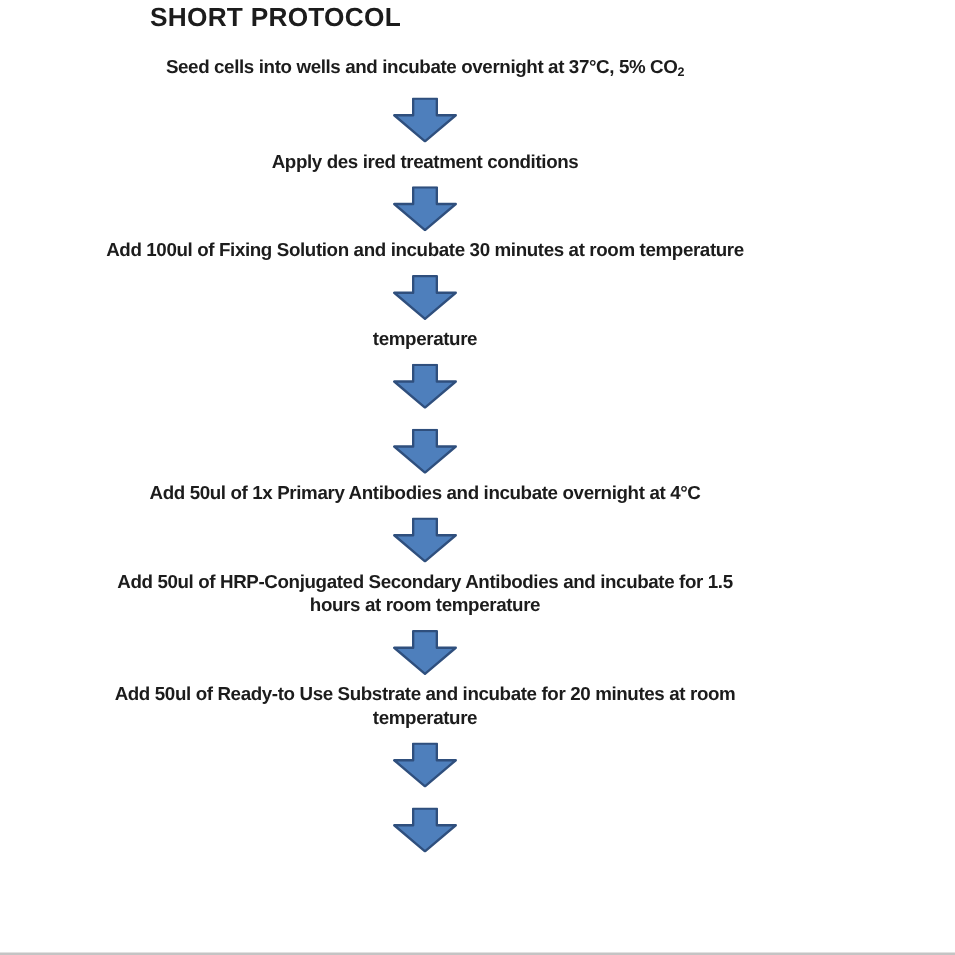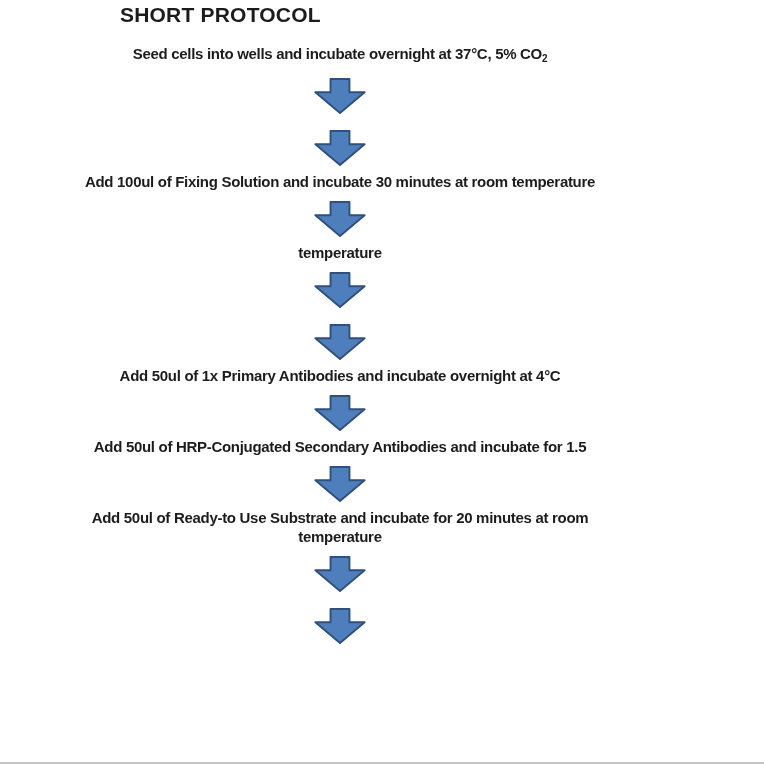--- a/index.html
+++ b/index.html
@@ -78,20 +78,23 @@
   <div class="flow">
 
     <div class="step">
       <span class="line"><span>Seed cells into wells and incubate overnight at 37°C, 5% CO</span><sub>2</sub></span>
     </div>
 
     <svg class="arrow" viewBox="0 0 58 38" aria-hidden="true">
         <polygon points="19,1 39,1 39,15 55,15 29,37 3,15 19,15"></polygon>
       </svg>
 
+    <div class="step">
+      <span class="line">Apply des ired treatment conditions</span>
+    </div>
 
     <svg class="arrow" viewBox="0 0 58 38" aria-hidden="true">
         <polygon points="19,1 39,1 39,15 55,15 29,37 3,15 19,15"></polygon>
       </svg>
 
     <div class="step">
       <span class="line">Add 100ul of Fixing Solution and incubate 30 minutes at room temperature</span>
     </div>
 
     <svg class="arrow" viewBox="0 0 58 38" aria-hidden="true">
@@ -114,20 +117,21 @@
     <div class="step">
       <span class="line">Add 50ul of 1x Primary Antibodies and incubate overnight at 4°C</span>
     </div>
 
     <svg class="arrow" viewBox="0 0 58 38" aria-hidden="true">
         <polygon points="19,1 39,1 39,15 55,15 29,37 3,15 19,15"></polygon>
       </svg>
 
     <div class="step">
       <span class="line">Add 50ul of HRP-Conjugated Secondary Antibodies and incubate for 1.5</span>
+      <span class="line">hours at room temperature</span>
     </div>
 
     <svg class="arrow" viewBox="0 0 58 38" aria-hidden="true">
         <polygon points="19,1 39,1 39,15 55,15 29,37 3,15 19,15"></polygon>
       </svg>
 
     <div class="step">
       <span class="line">Add 50ul of Ready-to Use Substrate and incubate for 20 minutes at room</span>
       <span class="line">temperature</span>
     </div>

